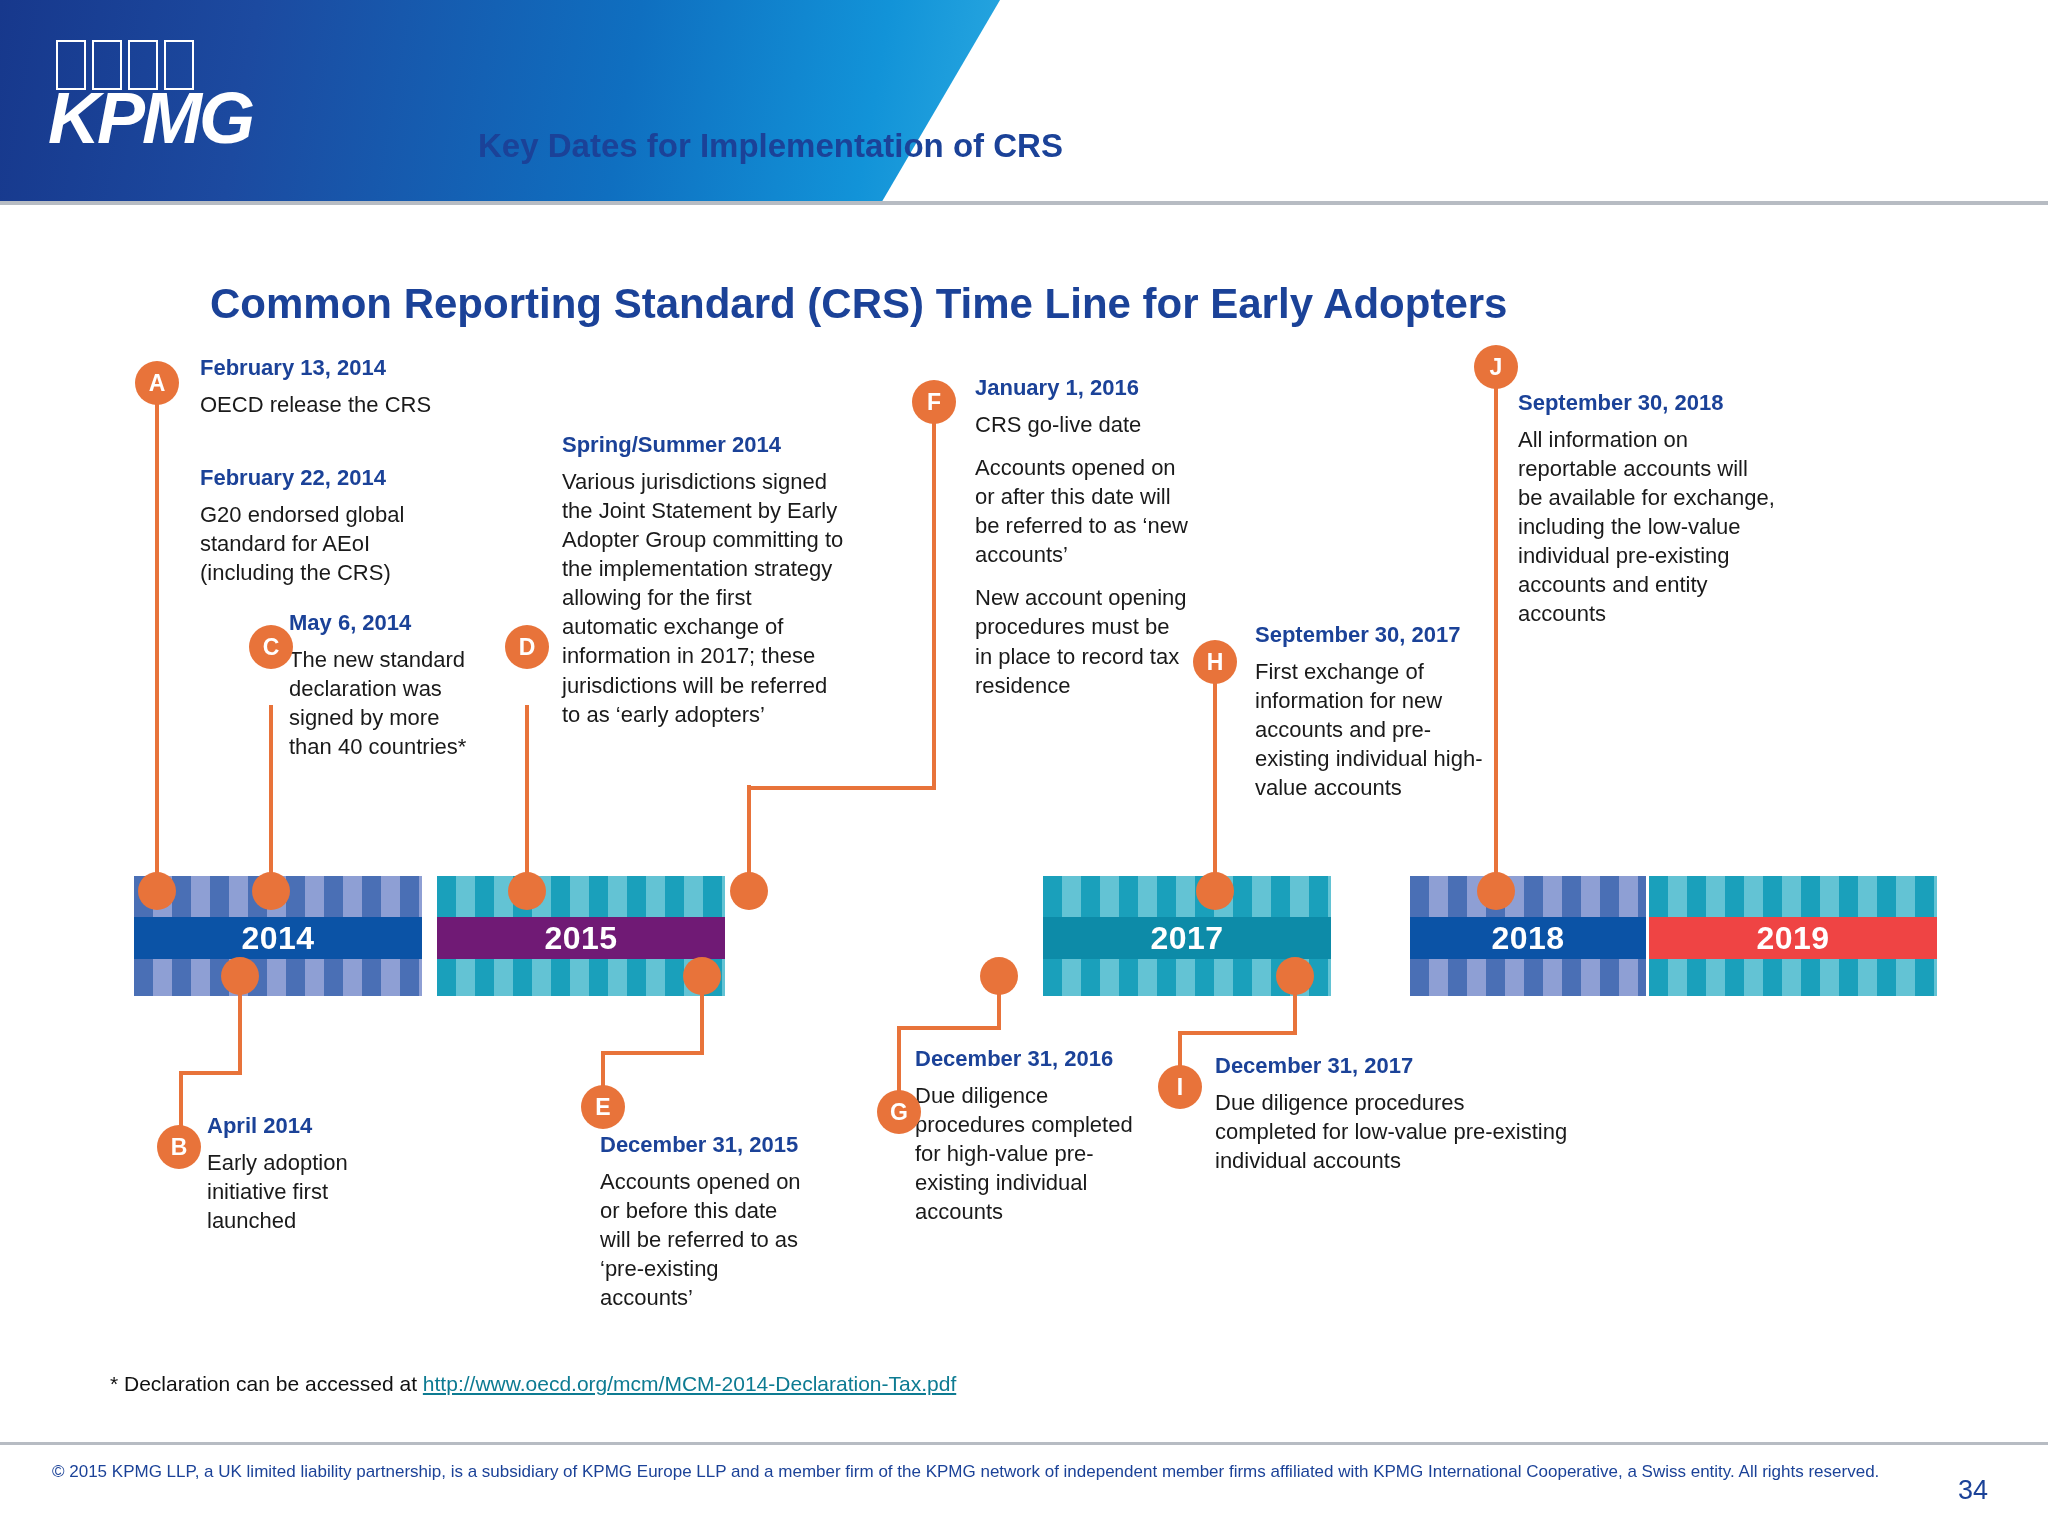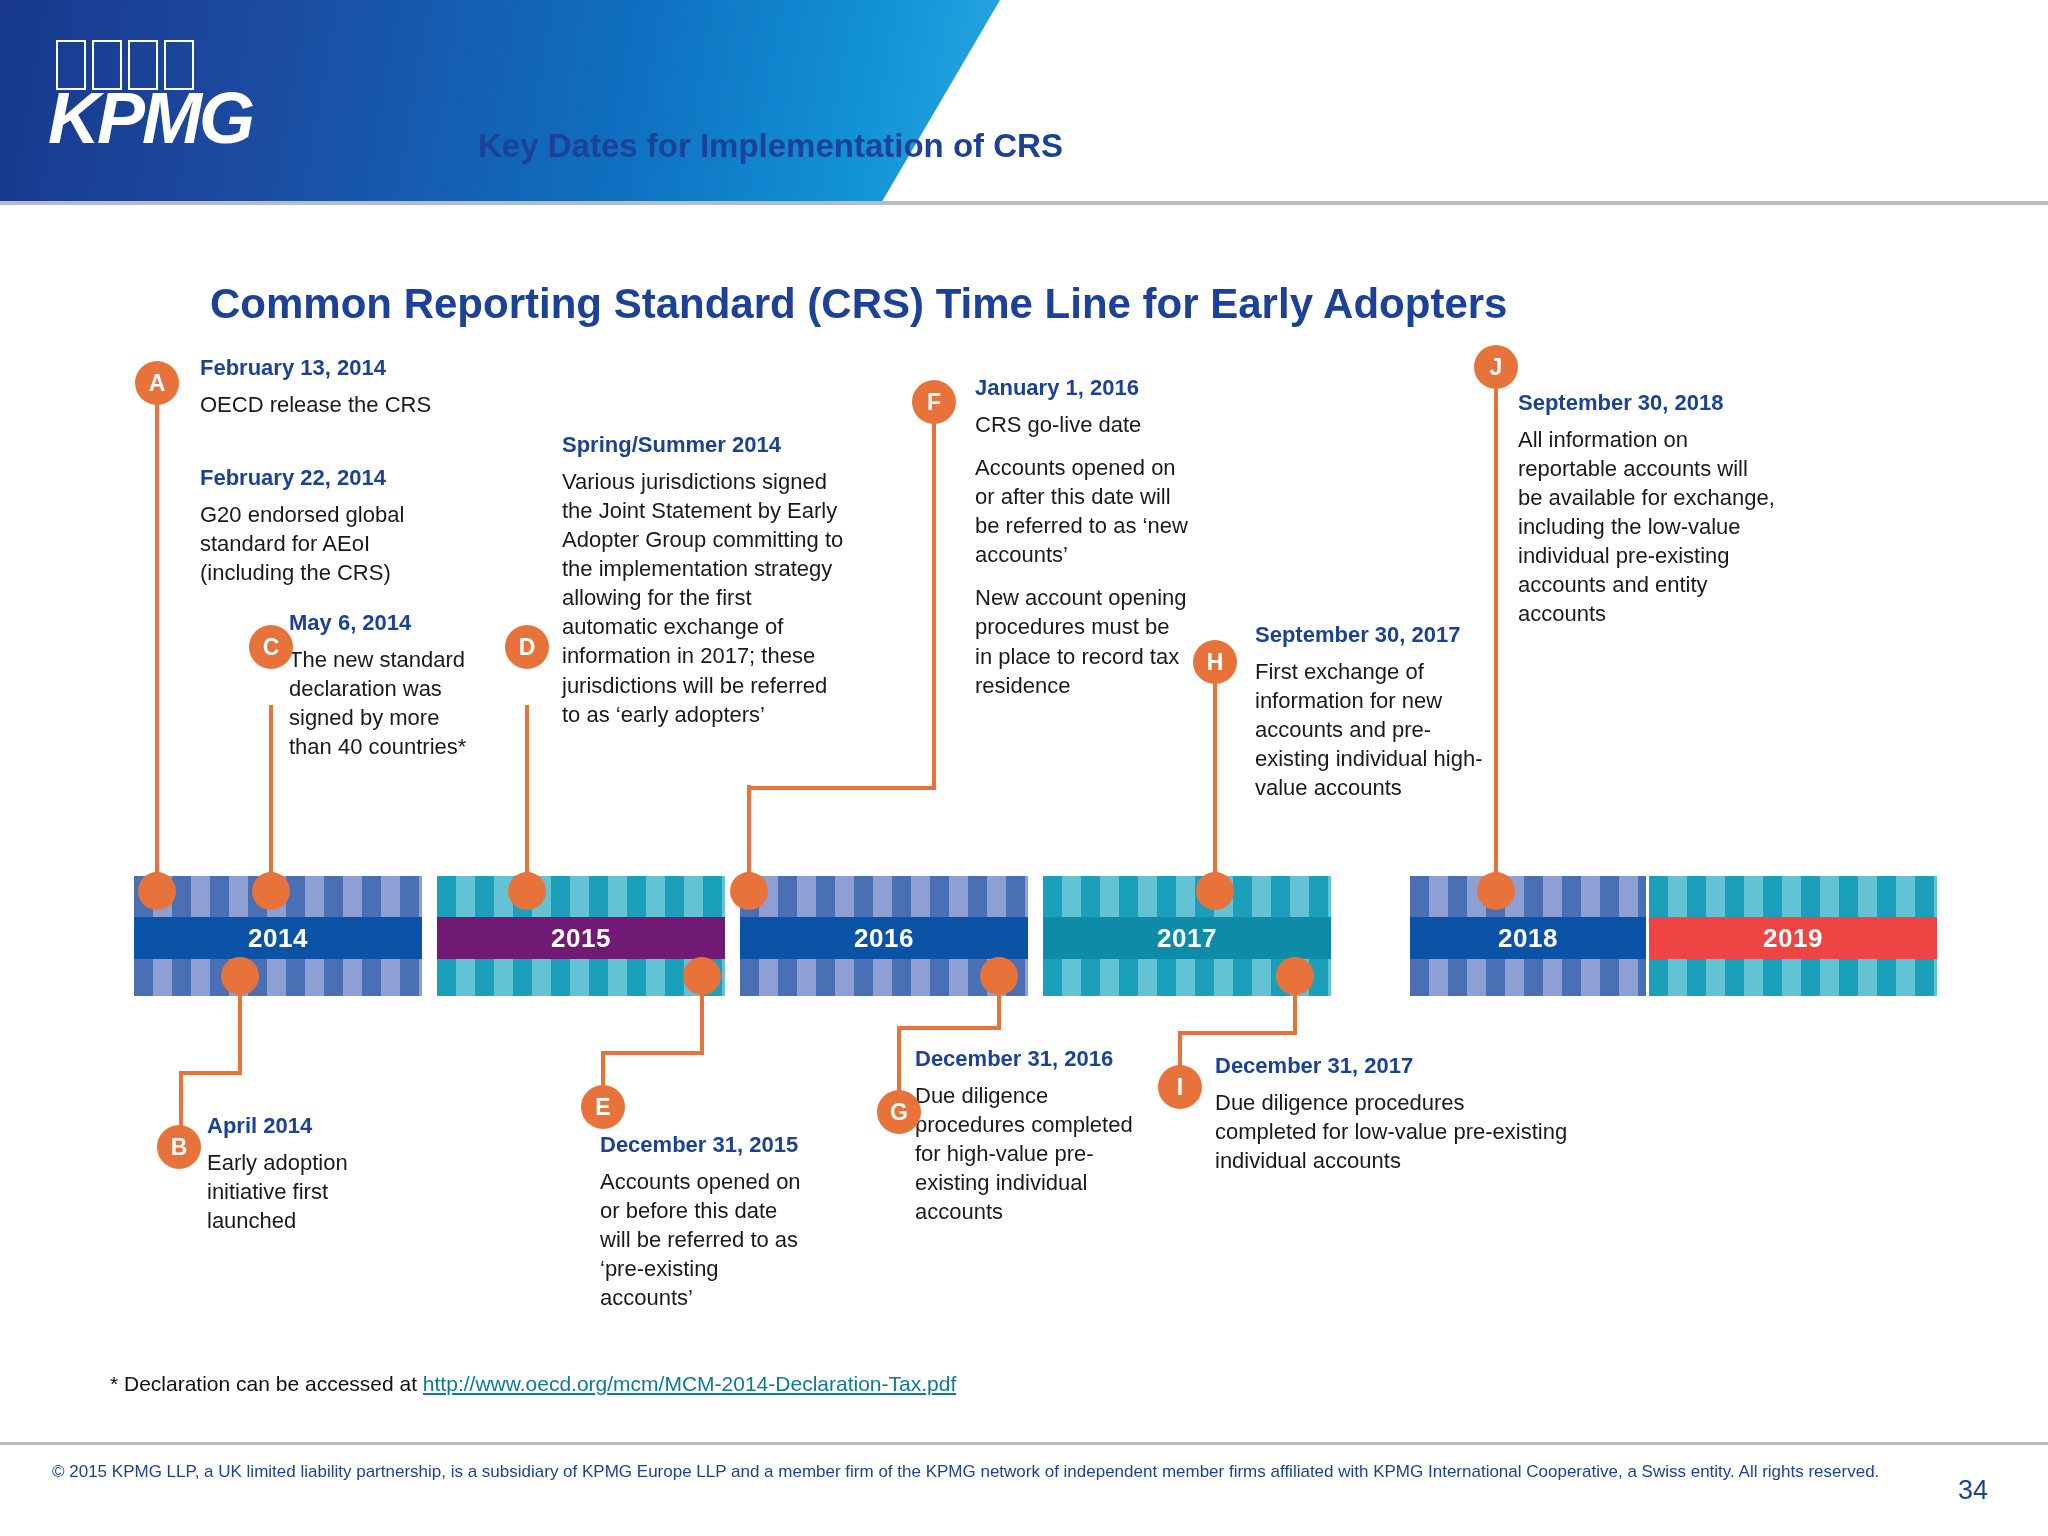--- a/index.html
+++ b/index.html
@@ -81,21 +81,21 @@
     overflow:hidden;
   }
   .yb-stripes{
     position:absolute;left:0;top:0;width:100%;height:120px;
   }
   .yb-center{
     position:absolute;left:0;top:41px;width:100%;height:42px;
     display:flex;align-items:center;justify-content:center;
   }
   .yb-label{
-    font-size:26px;font-weight:700;color:#ffffff;letter-spacing:0.5px;
+    font-size:32px;font-weight:700;color:#ffffff;letter-spacing:0.5px;
   }
 
   
   .conn{position:absolute;background:#e8733a;}
   .conn-v{width:4px;}
   .conn-h{height:4px;}
 
   
   .marker{
     position:absolute;width:44px;height:44px;border-radius:50%;
@@ -167,26 +167,20 @@
     <div class="year-block" style="left: 0px; width: 288px;">
       <div class="yb-stripes" style="background: repeating-linear-gradient(90deg, rgb(74, 111, 181) 0px, rgb(74, 111, 181) 19px, rgb(142, 159, 212) 19px, rgb(142, 159, 212) 38px);"></div>
       <div class="yb-center" style="background: rgb(11, 83, 166);">
         <span class="yb-label">2014</span>
       </div>
     </div>
     <div class="year-block" style="left: 303px; width: 288px;">
       <div class="yb-stripes" style="background: repeating-linear-gradient(90deg, rgb(26, 160, 187) 0px, rgb(26, 160, 187) 19px, rgb(99, 195, 212) 19px, rgb(99, 195, 212) 38px);"></div>
       <div class="yb-center" style="background: #701a75;">
         <span class="yb-label">2015</span>
-      </div>
-    </div>
-    <div class="year-block" style="left: 606px; width: 288px;">
-      <div class="yb-stripes" style="background: repeating-linear-gradient(90deg, rgb(74, 111, 181) 0px, rgb(74, 111, 181) 19px, rgb(142, 159, 212) 19px, rgb(142, 159, 212) 38px);"></div>
-      <div class="yb-center" style="background: rgb(11, 83, 166);">
-        <span class="yb-label">2016</span>
       </div>
     </div>
     <div class="year-block" style="left: 909px; width: 288px;">
       <div class="yb-stripes" style="background: repeating-linear-gradient(90deg, rgb(26, 160, 187) 0px, rgb(26, 160, 187) 19px, rgb(99, 195, 212) 19px, rgb(99, 195, 212) 38px);"></div>
       <div class="yb-center" style="background: rgb(13, 139, 168);">
         <span class="yb-label">2017</span>
       </div>
     </div>
     <div class="year-block" style="left: 1276px; width: 236px;">
       <div class="yb-stripes" style="background: repeating-linear-gradient(90deg, rgb(74, 111, 181) 0px, rgb(74, 111, 181) 19px, rgb(142, 159, 212) 19px, rgb(142, 159, 212) 38px);"></div>

